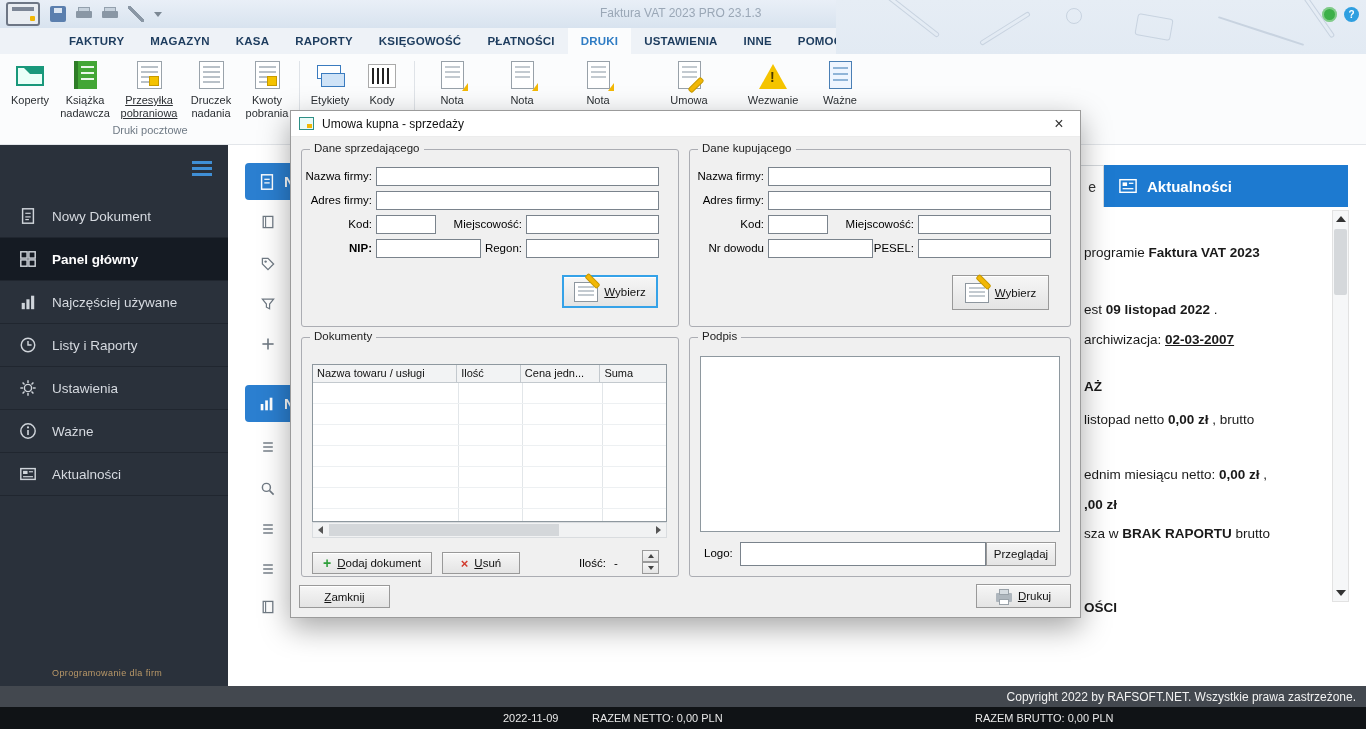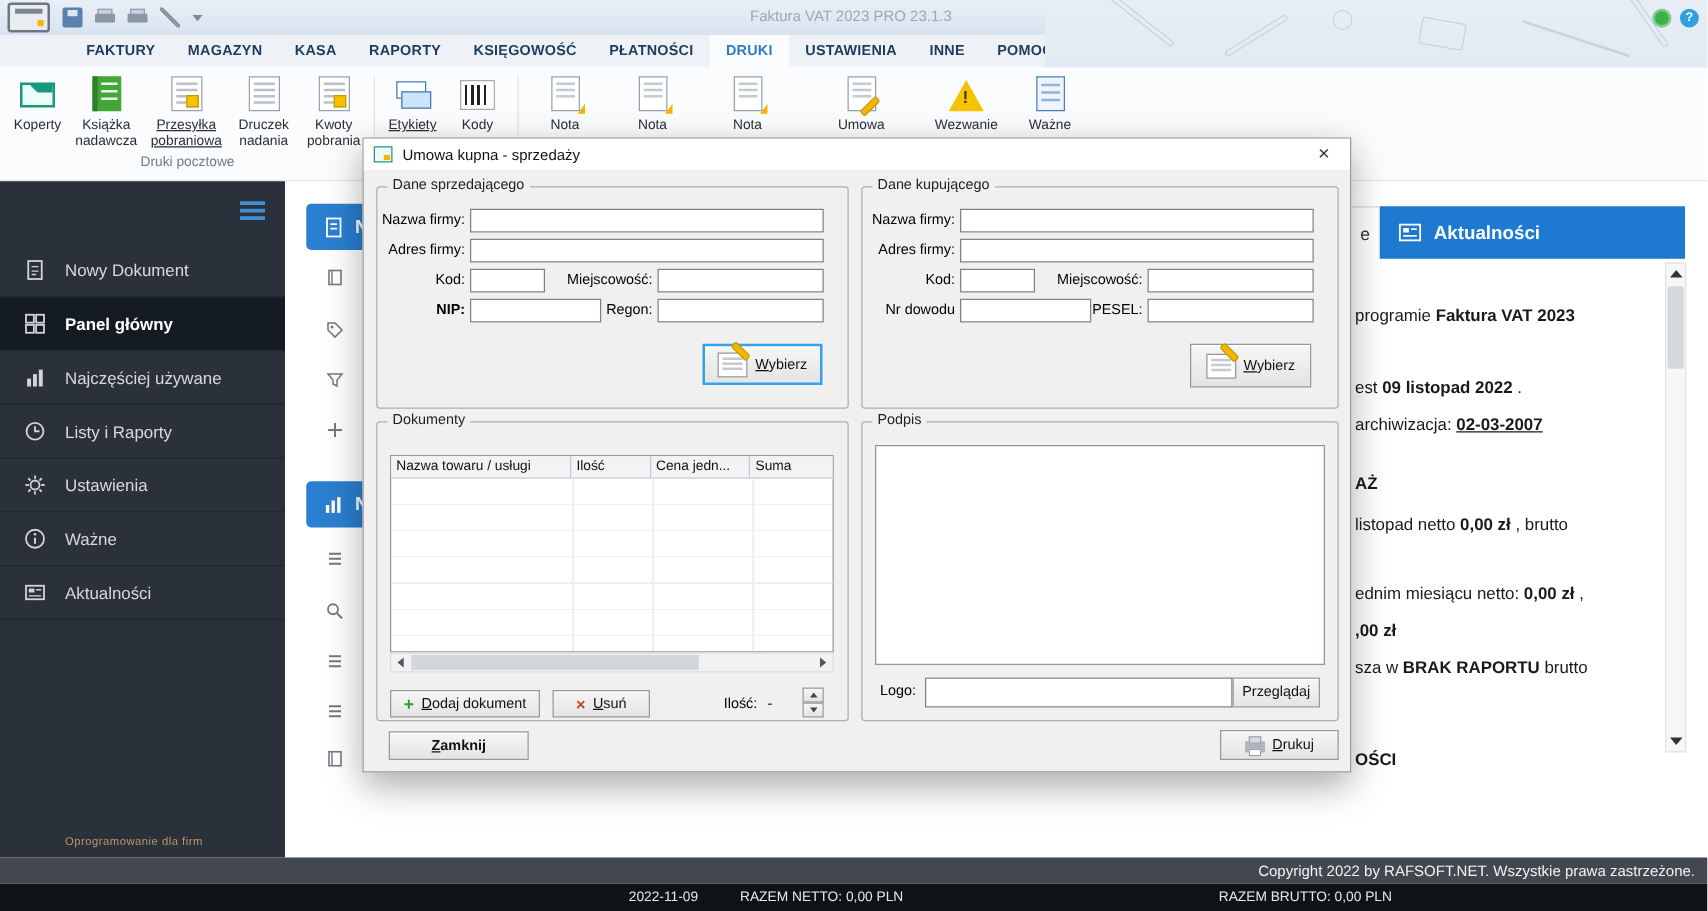--- a/index.html
+++ b/index.html
@@ -207,21 +207,21 @@
       <div class="ritem" style="width:54px;">
         <span class="ricon">
             <span class="i-form accent"></span>
           </span>
         <span>Kwoty pobrania</span>
       </div>
       <div class="grouplabel">Druki pocztowe</div>
     </div>
     <div class="rsep"></div>
     <div class="rgroup">
-      <div class="ritem" style="width:50px;text-decoration:underline;">
+      <div class="ritem" style="width:50px;">
         <span class="ricon">
             <span class="i-labels"></span>
           </span>
         <span>Etykiety</span>
       </div>
       <div class="ritem" style="width:54px;">
         <span class="ricon">
             <span class="i-barcode">
               <i></i>
             </span>
@@ -569,21 +569,21 @@
     <div class="group" style="left:398px;top:226px;width:382px;height:240px;">
       <span class="legend">Podpis</span>
       <div class="whitebox" style="left:10px;top:18px;width:360px;height:176px;"></div>
       <span class="flabel" style="left:14px;top:209px;text-align:left;width:36px;">Logo:</span>
       <input class="tin" style="left: 50px; top: 204px; width: 246px; height: 24px;" value="">
       <div class="btn" style="left:296px;top:204px;width:70px;height:24px;">
         <span>Przeglądaj</span>
       </div>
     </div>
 
-    <div class="btn" style="left:20px;top:474px;width:112px;height:23px;font-weight:bold;">
+    <div class="btn" style="left:8px;top:474px;width:91px;height:23px;">
       <span><span class="u">Z</span><span>amknij</span></span>
     </div>
     <div class="btn" style="left:685px;top:473px;width:95px;height:24px;">
       <span class="i-print"></span>
       <span><span class="u">D</span><span>rukuj</span></span>
     </div>
   </div>
 
 </div>
 

